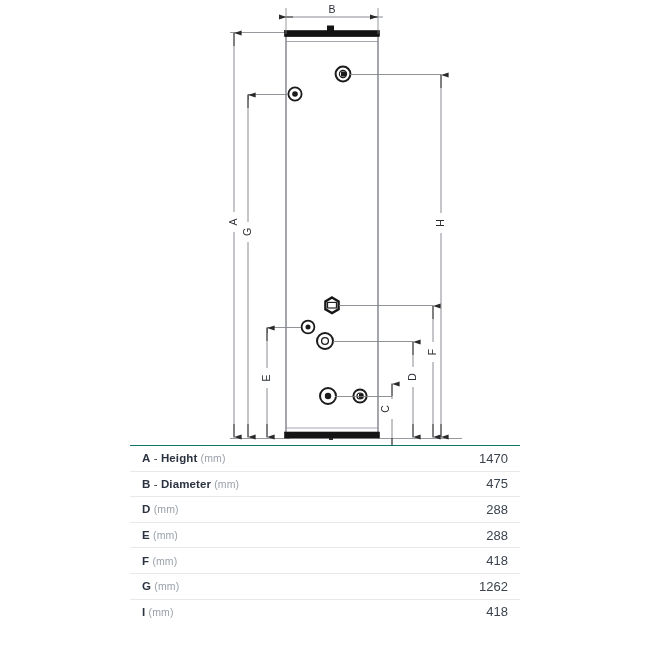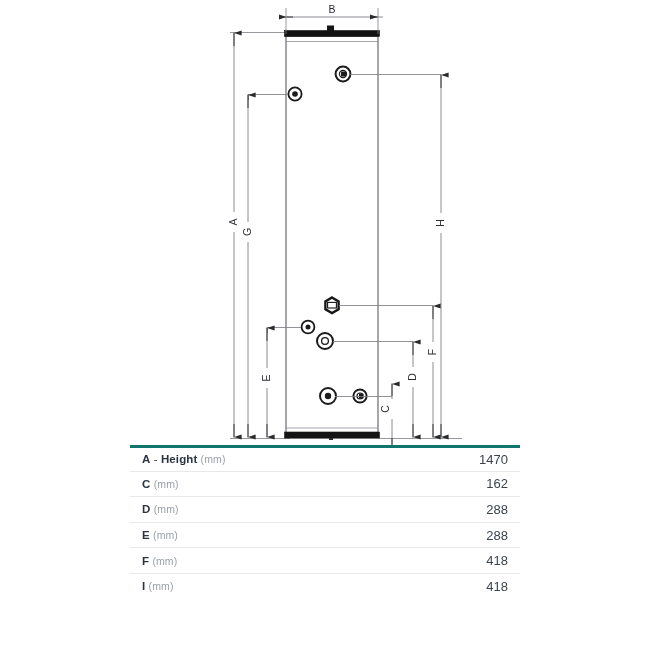--- a/index.html
+++ b/index.html
@@ -13,21 +13,21 @@
 
   #spec-table{
     position:absolute;left:130px;top:445px;width:390px;
   }
   .spec-row{
     display:flex;align-items:center;justify-content:space-between;
     height:25.6px;box-sizing:border-box;
     border-top:1px solid #e6e8ea;
     padding:0 12px 0 12px;
   }
-  .spec-row:first-child{border-top:3px solid #0f766e;}
+  .spec-row:first-child{border-top:1px solid #0f766e;}
   .spec-label{font-size:11.5px;white-space:nowrap;letter-spacing:.1px;}
   .spec-label .k{font-weight:bold;color:#2b3340;}
   .spec-label .dash{color:#2b3340;font-weight:normal;}
   .spec-label .nm{font-weight:bold;color:#2b3340;}
   .spec-label .unit{color:#9aa1a9;font-weight:normal;font-size:10.5px;}
   .spec-value{font-size:13px;color:#3b434e;}
 </style>
 </head>
 <body>
 
@@ -186,32 +186,36 @@
   </g>
 </svg>
 </div>
 
 <div id="spec-table">
   <div class="spec-row">
     <span class="spec-label"><span class="k">A</span><span class="dash"> - </span><span class="nm">Height</span> <span class="unit">(mm)</span></span>
     <span class="spec-value">1470</span>
   </div>
   <div class="spec-row">
-    <span class="spec-label"><span class="k">C</span> <span class="unit">(mm)</span></span>
-    <span class="spec-value">162</span>
+    <span class="spec-label"><span class="k">B</span><span class="dash"> - </span><span class="nm">Diameter</span> <span class="unit">(mm)</span></span>
+    <span class="spec-value">475</span>
   </div>
   <div class="spec-row">
     <span class="spec-label"><span class="k">D</span> <span class="unit">(mm)</span></span>
     <span class="spec-value">288</span>
   </div>
   <div class="spec-row">
     <span class="spec-label"><span class="k">E</span> <span class="unit">(mm)</span></span>
     <span class="spec-value">288</span>
   </div>
   <div class="spec-row">
     <span class="spec-label"><span class="k">F</span> <span class="unit">(mm)</span></span>
     <span class="spec-value">418</span>
   </div>
   <div class="spec-row">
+    <span class="spec-label"><span class="k">G</span> <span class="unit">(mm)</span></span>
+    <span class="spec-value">1262</span>
+  </div>
+  <div class="spec-row">
     <span class="spec-label"><span class="k">I</span> <span class="unit">(mm)</span></span>
     <span class="spec-value">418</span>
   </div>
 </div>
 
 </body></html>

